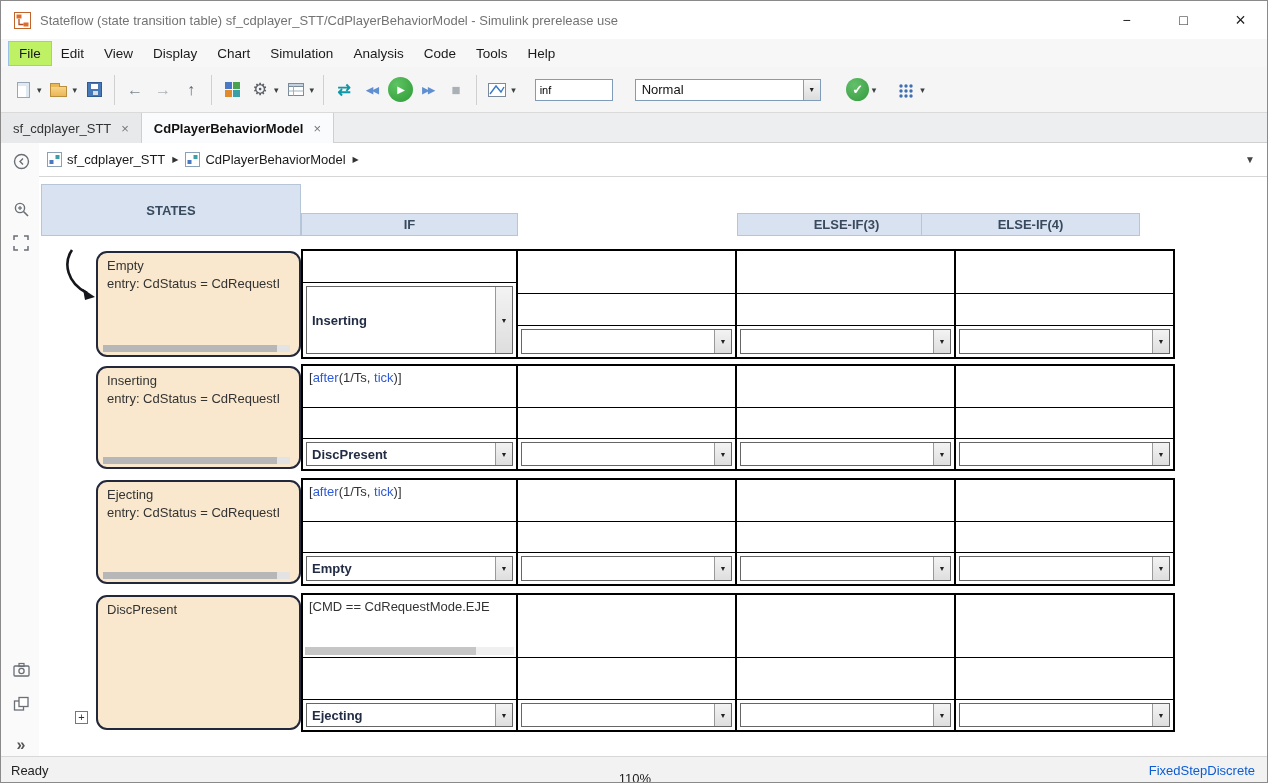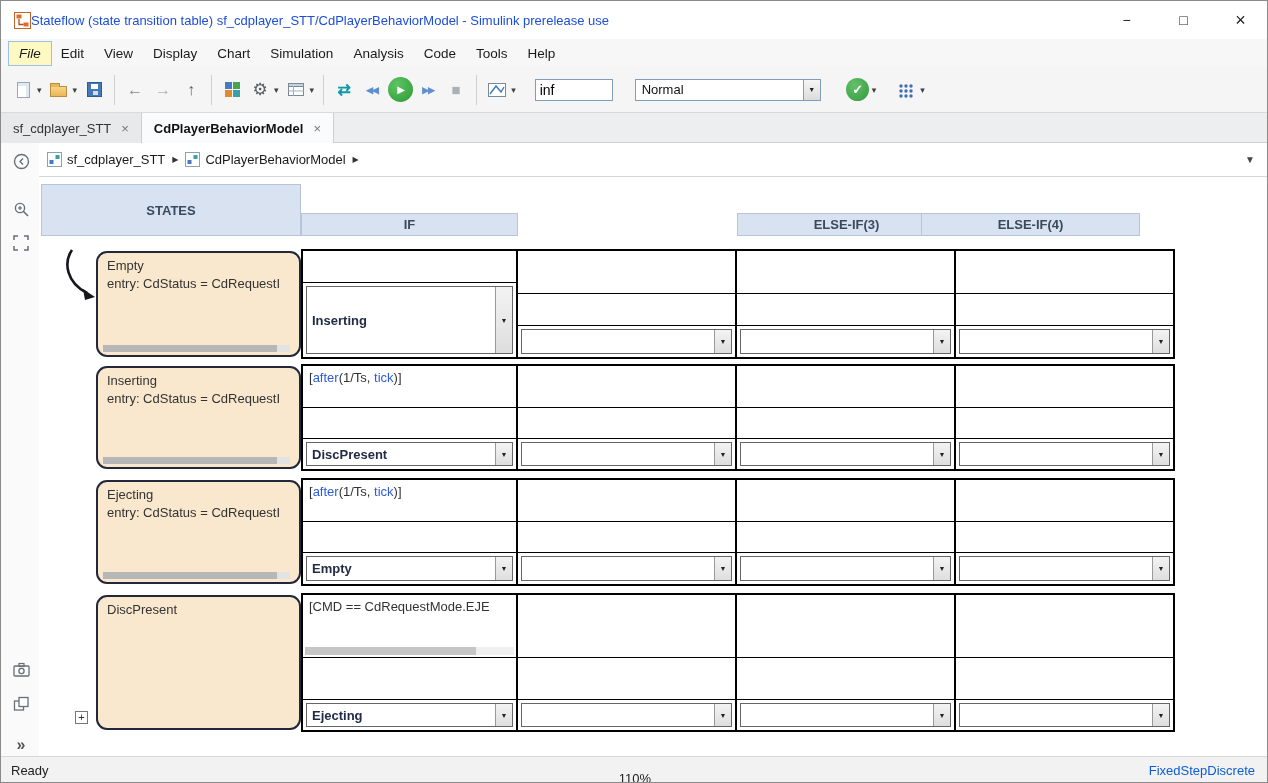--- a/index.html
+++ b/index.html
@@ -3,29 +3,29 @@
 <meta charset="utf-8">
 <style>
   * { box-sizing: border-box; margin: 0; padding: 0; }
   html,body { background:#cfcfcf; }
   body { font-family: "Liberation Sans", sans-serif; }
   .window { position:relative; width:1268px; height:783px; background:#fff; border:1px solid #8a8a8a; overflow:hidden; }
 
   
   .titlebar { position:absolute; left:0; top:0; width:1268px; height:38px; background:#fff; display:flex; align-items:center; }
   .app-icon { margin-left:13px; width:17px; height:17px; flex:0 0 auto; }
-  .title-text { font-size:13px; color:#1d4ed8; white-space:nowrap; }
+  .title-text { margin-left:9px; font-size:13px; color:#737373; white-space:nowrap; }
   .win-controls { margin-left:auto; display:flex; height:38px; }
   .win-btn { width:57px; height:38px; display:flex; align-items:center; justify-content:center; font-size:14px; color:#222; }
   .win-btn.close { font-size:18px; }
 
   
   .menubar { position:absolute; left:0; top:38px; width:1268px; height:28px; background:#f7f7f7; display:flex; align-items:center; padding-left:8px; }
   .menu-item { padding:4px 10px; font-size:13.5px; color:#1a1a1a; white-space:nowrap; }
-  .menu-item.focused { background:#fef9c3; outline:1px solid #9ac1e8;font-style:italic; }
+  .menu-item.focused { background:#bef264; outline:1px solid #9ac1e8; }
 
   
   .toolbar { position:absolute; left:0; top:66px; width:1268px; height:46px; background:#f5f5f5; border-bottom:1px solid #dadada; display:flex; align-items:center; padding-left:8px; }
   .tbtn { min-width:26px; height:28px; display:flex; align-items:center; justify-content:center; margin:0 1px; }
   .tcaret { font-size:9px; color:#3c4043; margin:0 3px 0 0; align-self:center; }
   .tsep { width:1px; height:30px; background:#d0d0d0; margin:0 6px; }
   .ic-glyph { font-size:16px; color:#7d8792; line-height:1; }
   .ic-up { color:#5f6b7a; }
   .ic-fwd { color:#aab3bb; }
   .ic-gear { font-size:17px; color:#5a5f66; }
@@ -35,21 +35,21 @@
   .run-btn { width:25px; height:25px; border-radius:50%; background:radial-gradient(circle at 35% 30%, #5fc463, #2c9a35); display:flex; align-items:center; justify-content:center; color:#fff; font-size:10px; padding-left:2px; }
   .advisor-btn { width:23px; height:23px; border-radius:50%; background:radial-gradient(circle at 35% 30%, #63c06a, #339a3d); color:#fff; font-weight:bold; font-size:13px; display:flex; align-items:center; justify-content:center; }
   .ic-page { width:13px; height:16px; background:#fff; border:1px solid #97a7b8; box-shadow:inset -3px 3px 0 #dfe9f2; }
   .ic-folder { width:17px; height:11px; background:linear-gradient(#f7d488,#eab755); border:1px solid #b98f3e; position:relative; margin-top:4px; }
   .ic-folder::before { content:""; position:absolute; top:-4px; left:-1px; width:8px; height:3px; background:#eab755; border:1px solid #b98f3e; border-bottom:none; }
   .ic-floppy { width:15px; height:15px; background:#4579b8; border:1px solid #2f5a92; position:relative; }
   .ic-floppy::before { content:""; position:absolute; left:3px; right:3px; top:1px; height:5px; background:#fff; }
   .ic-floppy::after { content:""; position:absolute; left:5px; bottom:1px; width:5px; height:4px; background:#d7dee8; }
   .ic-lib { width:15px; height:15px; display:grid; grid-template-columns:7px 7px; grid-template-rows:7px 7px; gap:1px; }
   .ic-lib i { display:block; }
-  .stop-time-input { width:78px; height:22px; border:1px solid #7f9db9; font-size:14px; padding:0 4px; margin-left:16px; font-family:"Liberation Sans", sans-serif; background:#fff; }
+  .stop-time-input { width:78px; height:22px; border:1px solid #7f9db9; font-size:11px; padding:0 4px; margin-left:16px; font-family:"Liberation Sans", sans-serif; background:#fff; }
   .sim-combo { width:186px; height:22px; border:1px solid #7f9db9; background:#fff; margin-left:22px; display:flex; align-items:center; }
   .sim-combo .cmb-text { flex:1; font-size:13px; padding:0 6px; color:#111; }
   .cmb-btn { width:17px; height:100%; background:linear-gradient(#f6f6f6,#dcdcdc); border-left:1px solid #9a9a9a; display:flex; align-items:center; justify-content:center; font-size:7px; color:#222; }
 
   
   .tabbar { position:absolute; left:0; top:112px; width:1268px; height:30px; background:#eceef0; border-bottom:1px solid #d0d0d0; display:flex; }
   .tab { display:flex; align-items:center; padding:0 12px; height:30px; border-right:1px solid #cfcfcf; background:#e7e9eb; font-size:13px; color:#333; }
   .tab.active { background:#fafbfc; font-weight:bold; color:#111; }
   .tab-close { margin-left:10px; font-size:13px; color:#777; font-weight:normal; }
 

